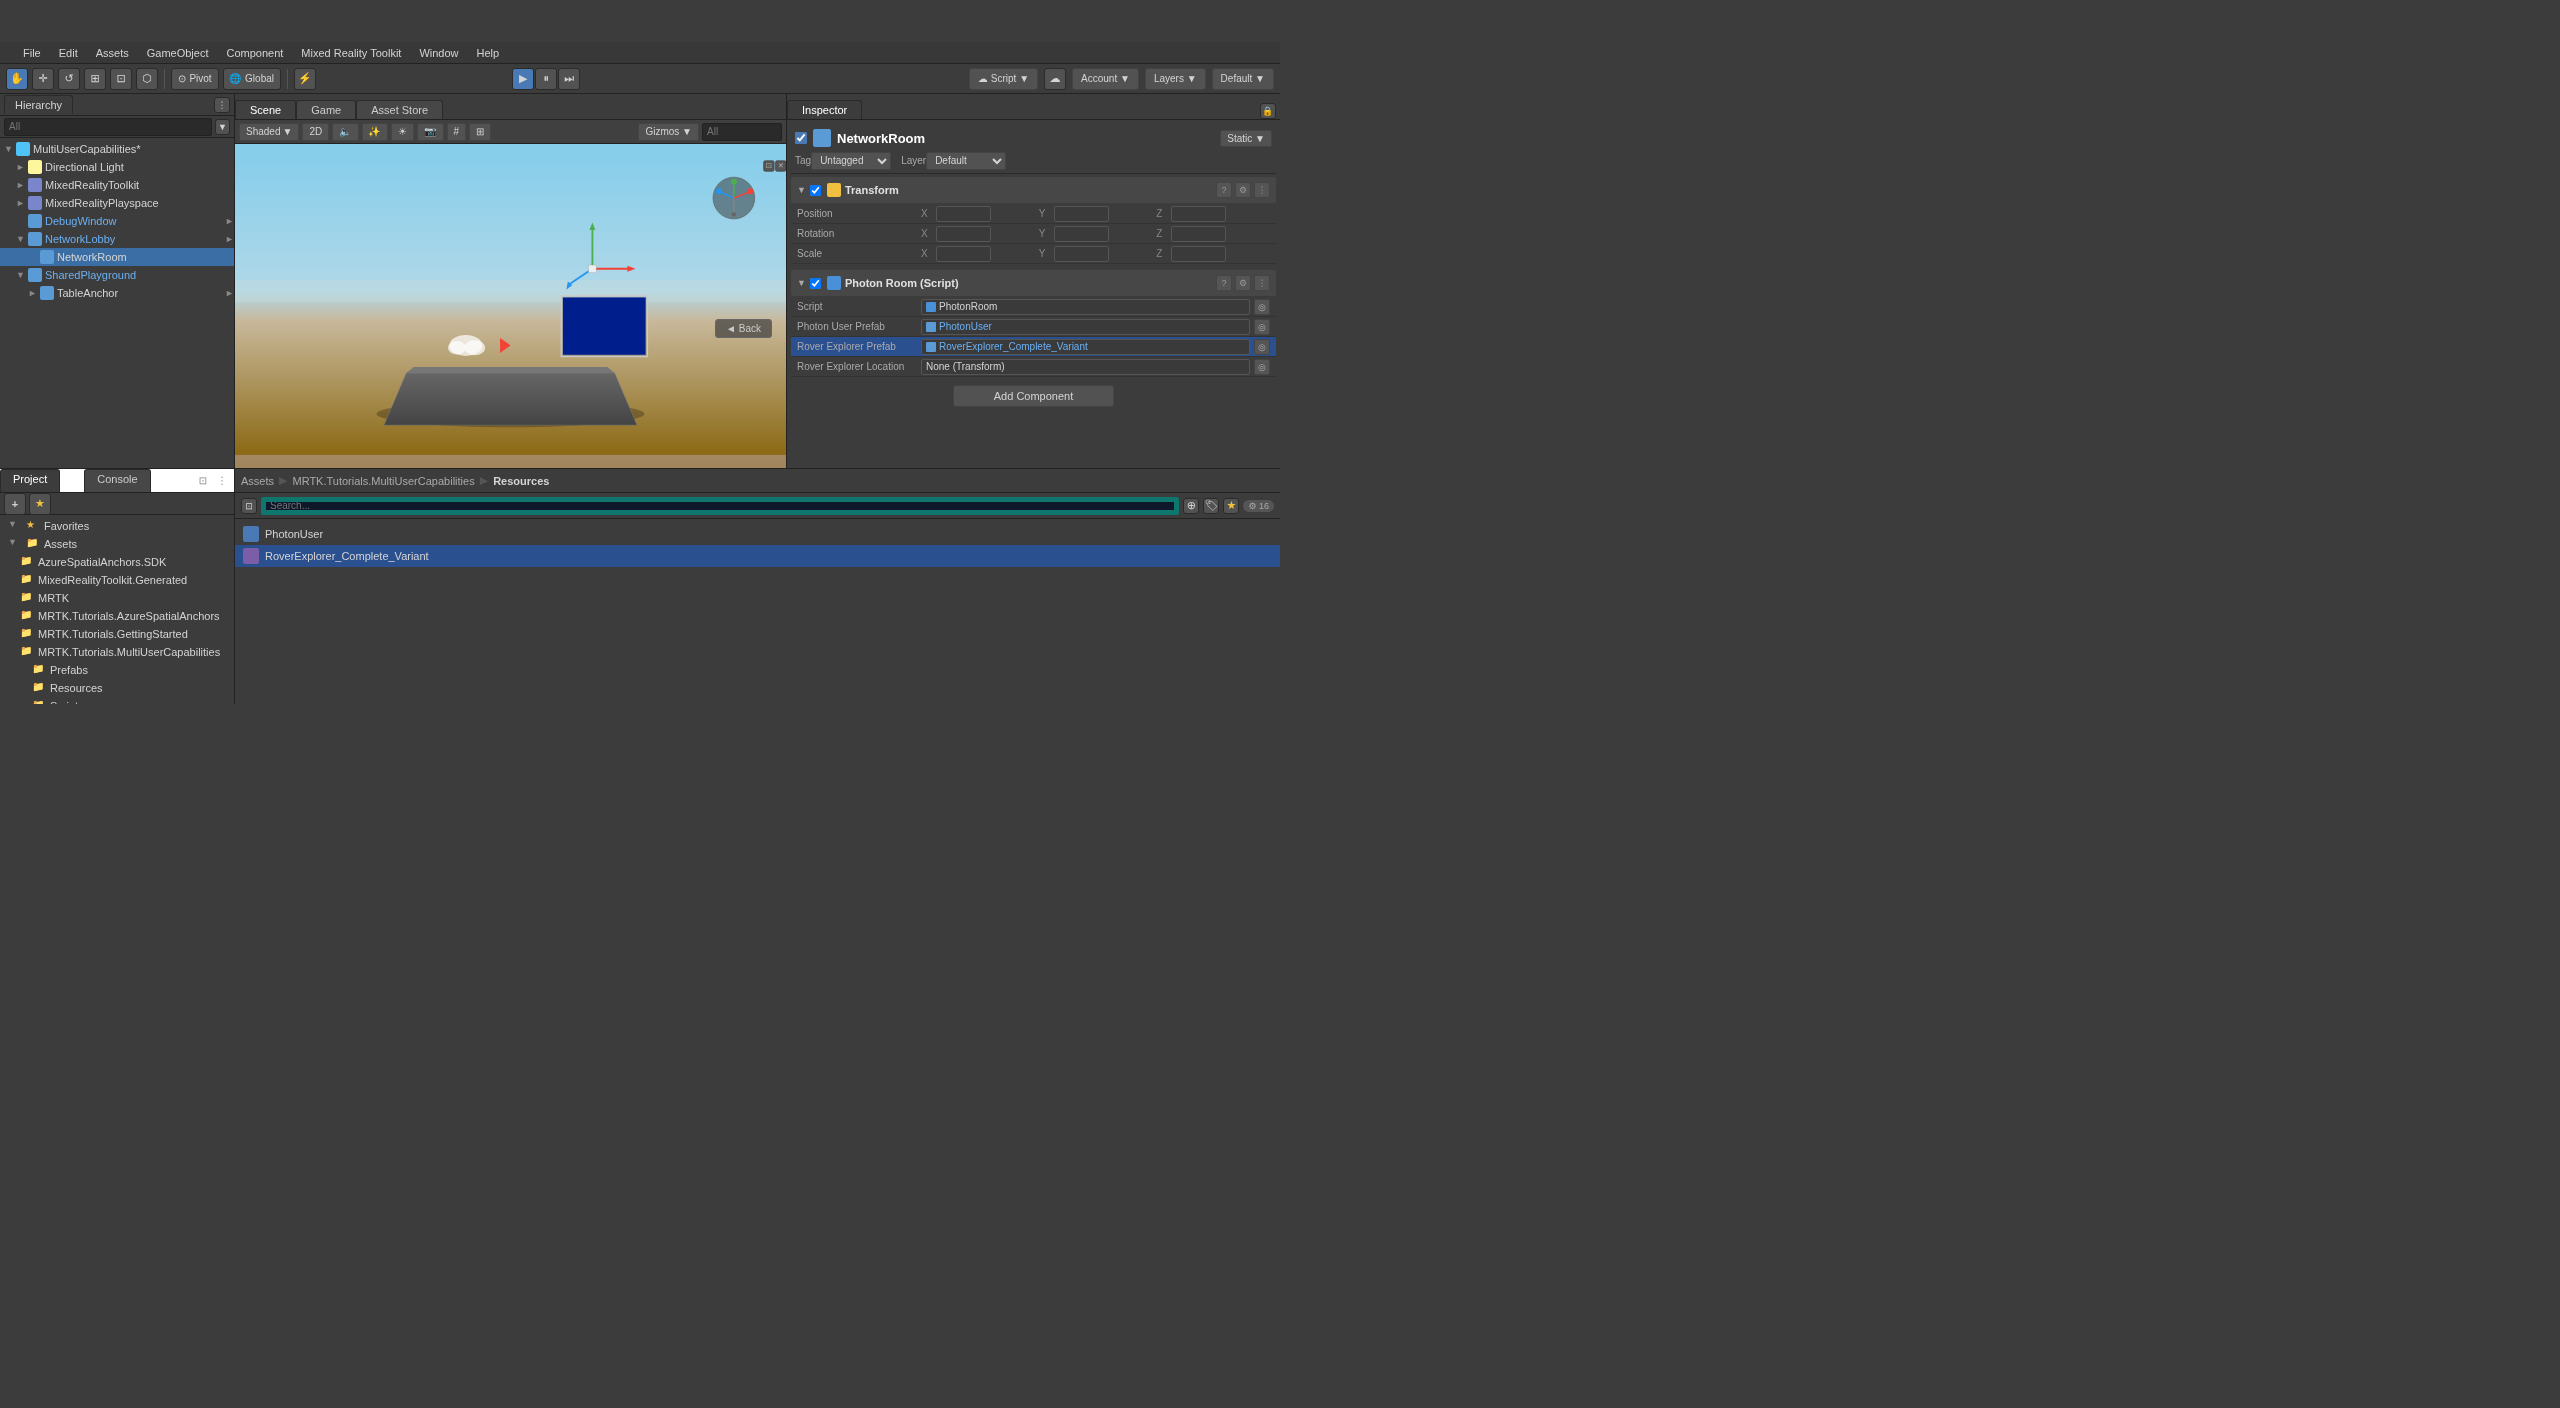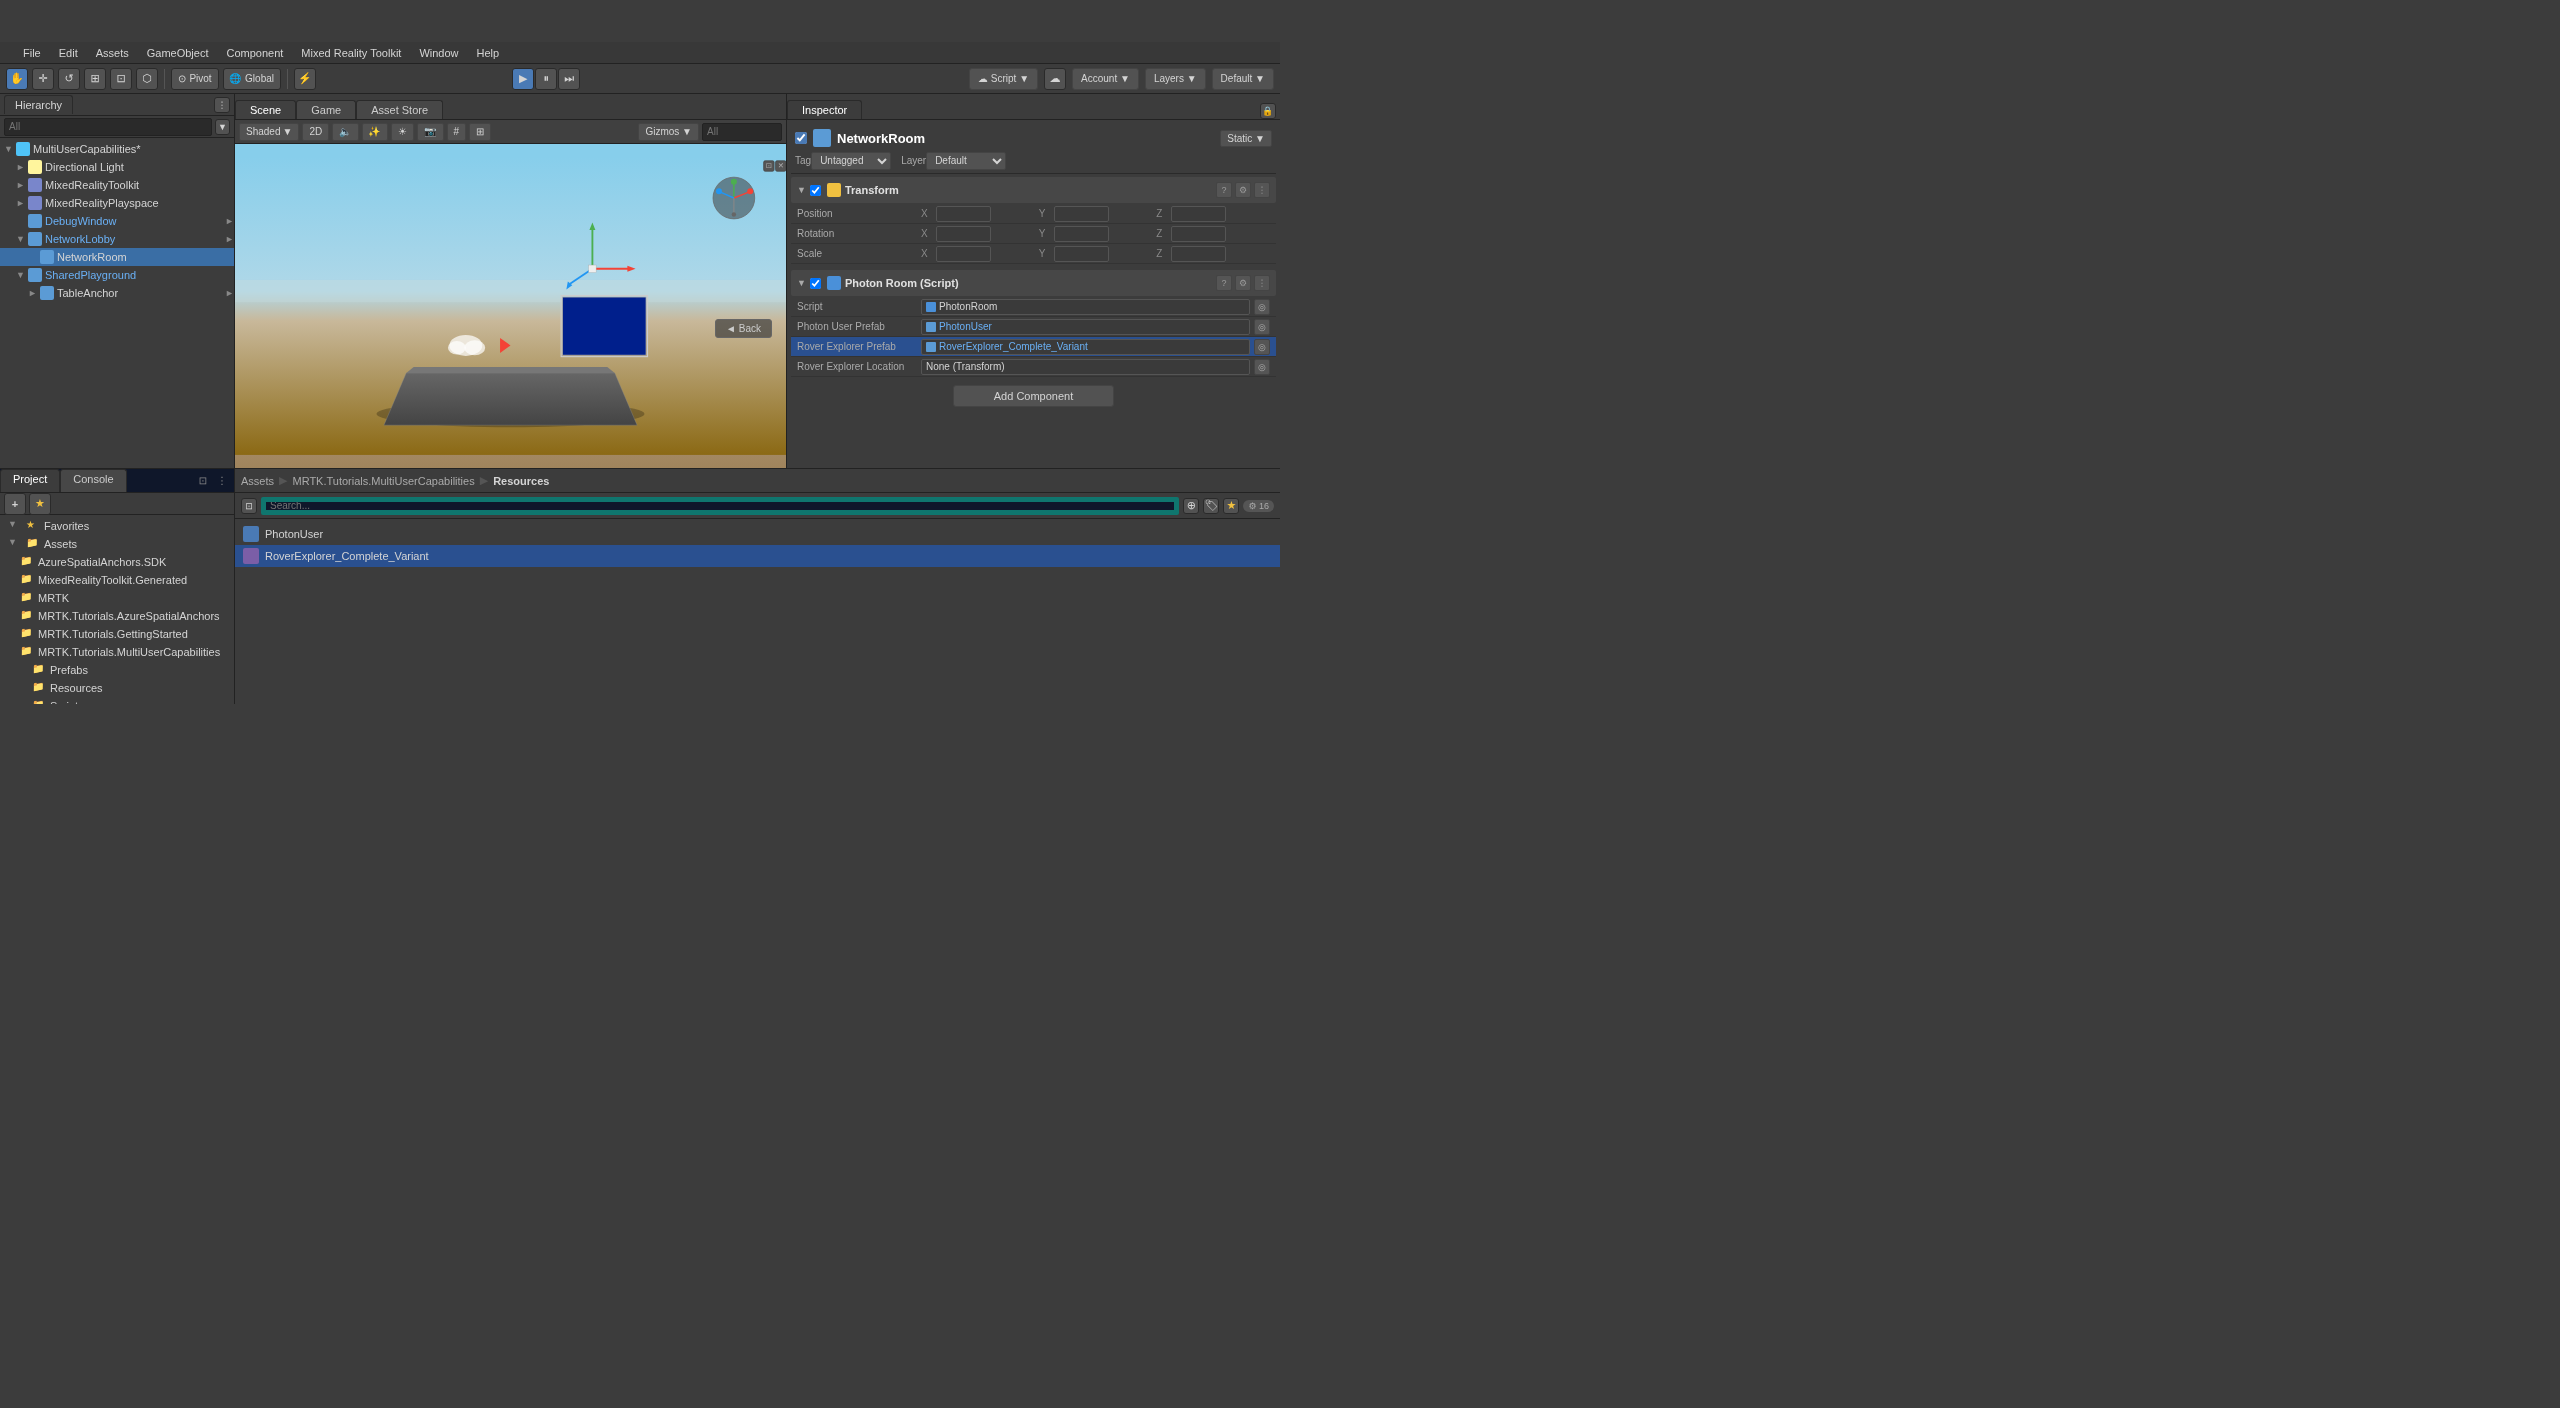--- a/index.html
+++ b/index.html
@@ -548,22 +548,23 @@
 
     #bottom-row {
       height: 260px;
       display: flex;
       border-top: 1px solid #222;
     }
 
     .proj-panel-tabs {
       display: flex;
       height: 24px;
-      background: #0f172a;
+      background: #ffffff;
       border-bottom: 1px solid #222;
+      gap: 24px;
     }
     .proj-panel-tab {
       padding: 3px 12px;
       background: #474747;
       border-radius: 3px 3px 0 0;
       border: 1px solid #2a2a2a;
       border-bottom: none;
       font-size: 11px;
       cursor: pointer;
       color: #ccc;

